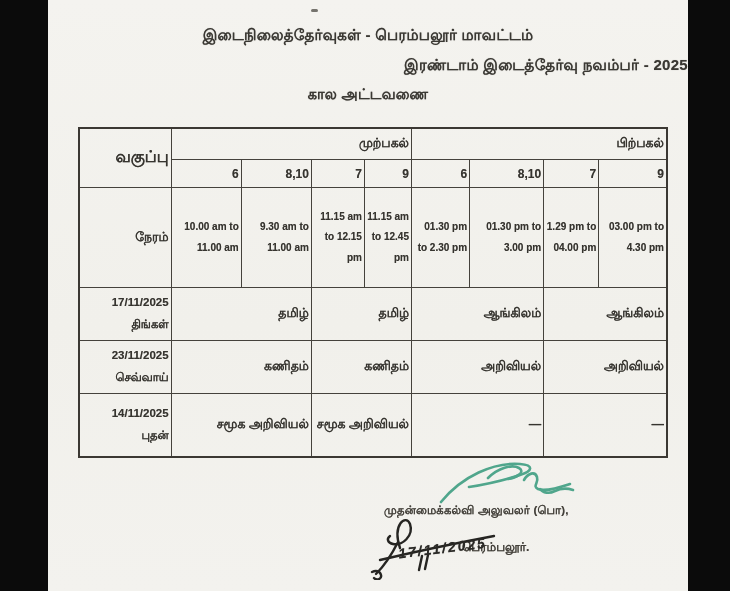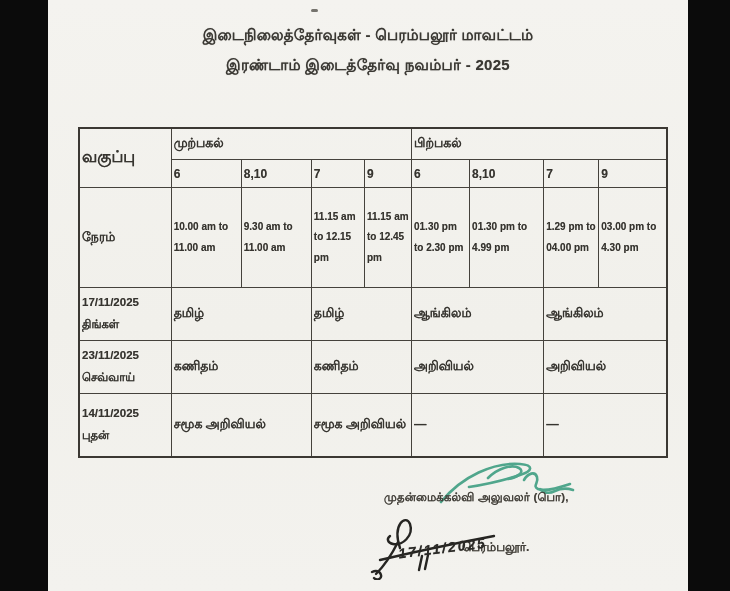--- a/index.html
+++ b/index.html
@@ -18,49 +18,49 @@
     background:linear-gradient(180deg,#f4f3ef 0%,#f1f0eb 55%,#f3f2ee 100%);
     color:#32302b;
   }
   .scan-artifact{position:absolute;left:263px;top:9px;width:7px;height:3px;background:#55524c;border-radius:2px;opacity:.8;}
   .doc-head{position:absolute;left:0;top:26px;width:100%;text-align:center;}
   .doc-head div{
     font-weight:bold;color:#3a3833;letter-spacing:.3px;
     text-shadow:0 0 .7px rgba(58,56,51,.55);
   }
   .t1{font-size:15px;margin-bottom:10px;}
-  .t2{font-size:15px;margin-bottom:10px;}
+  .t2{font-size:15px;margin-bottom:10px;text-align:right;}
   .t3{font-size:14.5px;}
   table.timetable{
     position:absolute;left:30px;top:127px;width:590px;
     border-collapse:collapse;table-layout:fixed;
     background:transparent;
   }
   table.timetable td{
     border:1.5px solid #45423c;
-    text-align:left;vertical-align:middle;
+    text-align:right;vertical-align:middle;
     font-weight:bold;color:#36342f;
     text-shadow:0 0 .6px rgba(54,52,47,.5);
     padding:1px 2px;overflow:hidden;
   }
   table.timetable{border:2px solid #3b3833;}
   td.thick-left{border-left:4px solid #181713;}
   .r-session td{font-size:12.5px;height:28px;}
   .r-class td{font-size:12px;height:25px;}
   .r-time td{font-size:10px;height:97px;line-height:2.05;}
   .r-time td.rowlabel{font-size:12.5px;}
   .r-day{height:53px;}
   .r-day3{height:63px;}
   td.datecell{text-align:left;padding-left:6px;font-size:11.5px;line-height:1.9;}
   td.subject{font-size:12.5px;line-height:1.7;margin-left:12px;}
   td.classhdr{font-size:16px;}
   
   .sig-green{position:absolute;left:388px;top:456px;width:158px;height:56px;}
   .sig-designation{
-    position:absolute;left:336px;top:491px;width:230px;text-align:left;
+    position:absolute;left:336px;top:504px;width:230px;text-align:left;
     font-size:11.5px;font-weight:bold;color:#43403a;
     text-shadow:0 0 .6px rgba(67,64,58,.5);letter-spacing:.2px;
   }
   .sig-place{
     position:absolute;left:414px;top:528px;width:120px;
     font-size:12px;font-weight:bold;color:#43403a;
     text-shadow:0 0 .6px rgba(67,64,58,.5);
     margin-top:12px;
   }
   .sig-black{position:absolute;left:318px;top:512px;width:150px;height:68px;}
@@ -77,20 +77,21 @@
 <div class="stage">
   <div class="side-bar left"></div>
   <div class="side-bar right"></div>
 
   <div class="paper">
     <div class="scan-artifact"></div>
 
     <div class="doc-head">
       <div class="t1">இடைநிலைத்தேர்வுகள் - பெரம்பலூர் மாவட்டம்</div>
       <div class="t2">இரண்டாம் இடைத்தேர்வு நவம்பர் - 2025</div>
+      <div class="t3">கால அட்டவணை</div>
     </div>
 
     <table class="timetable">
       <colgroup>
         <col style="width:92px">
           <col style="width:70px">
           <col style="width:70px">
         <col style="width:53px">
           <col style="width:47px">
           <col style="width:58px">
@@ -114,21 +115,21 @@
         <td>7</td>
         <td>9</td>
       </tr>
       <tr class="r-time">
         <td class="rowlabel">நேரம்</td>
         <td>10.00 am to 11.00 am</td>
         <td>9.30 am to 11.00 am</td>
         <td>11.15 am to 12.15 pm</td>
         <td>11.15 am to 12.45 pm</td>
         <td class="thick-left">01.30 pm to 2.30 pm</td>
-        <td>01.30 pm to 4.99 pm</td>
+        <td>01.30 pm to 3.00 pm</td>
         <td>1.29 pm to 04.00 pm</td>
         <td>03.00 pm to 4.30 pm</td>
       </tr>
       <tr class="r-day">
         <td class="datecell">
           <div>17/11/2025</div>
           <div>திங்கள்</div>
         </td>
         <td colspan="2" class="subject">தமிழ்</td>
         <td colspan="2" class="subject">தமிழ்</td>

